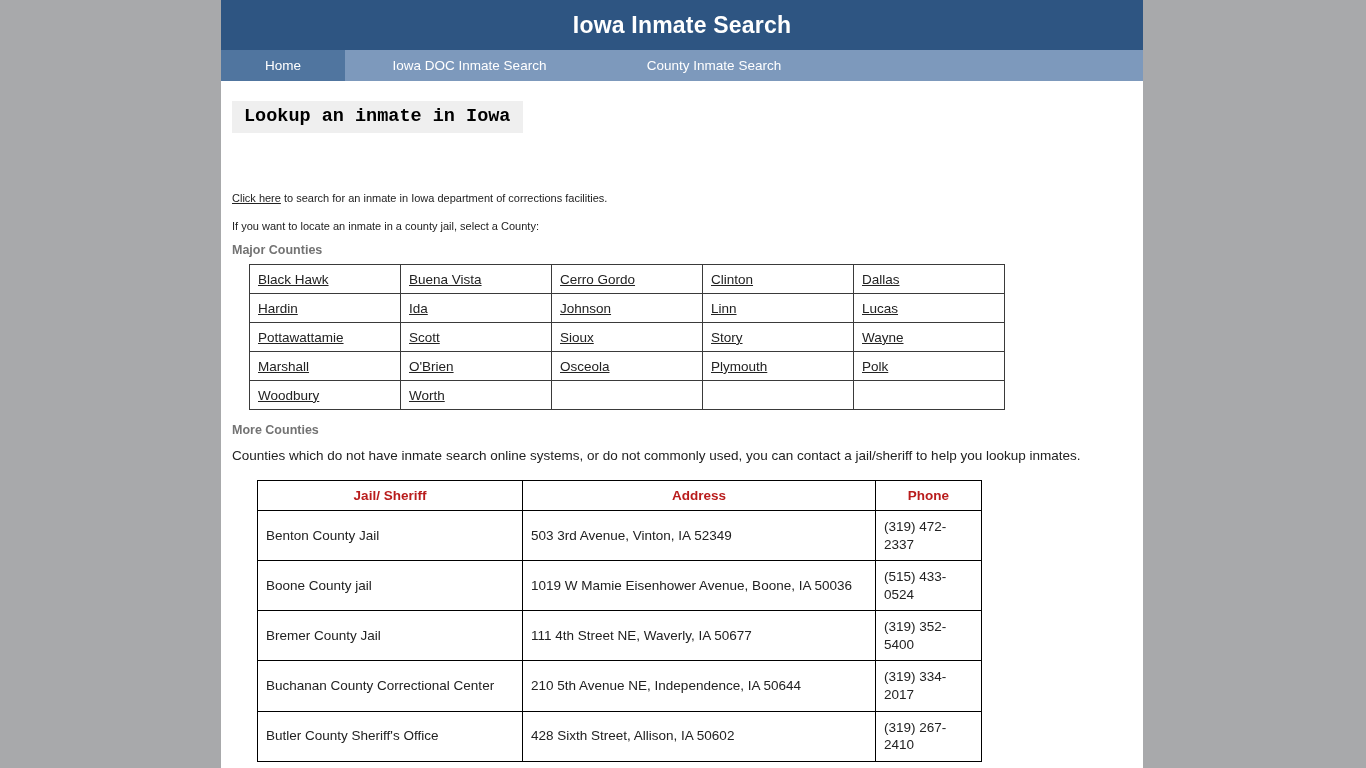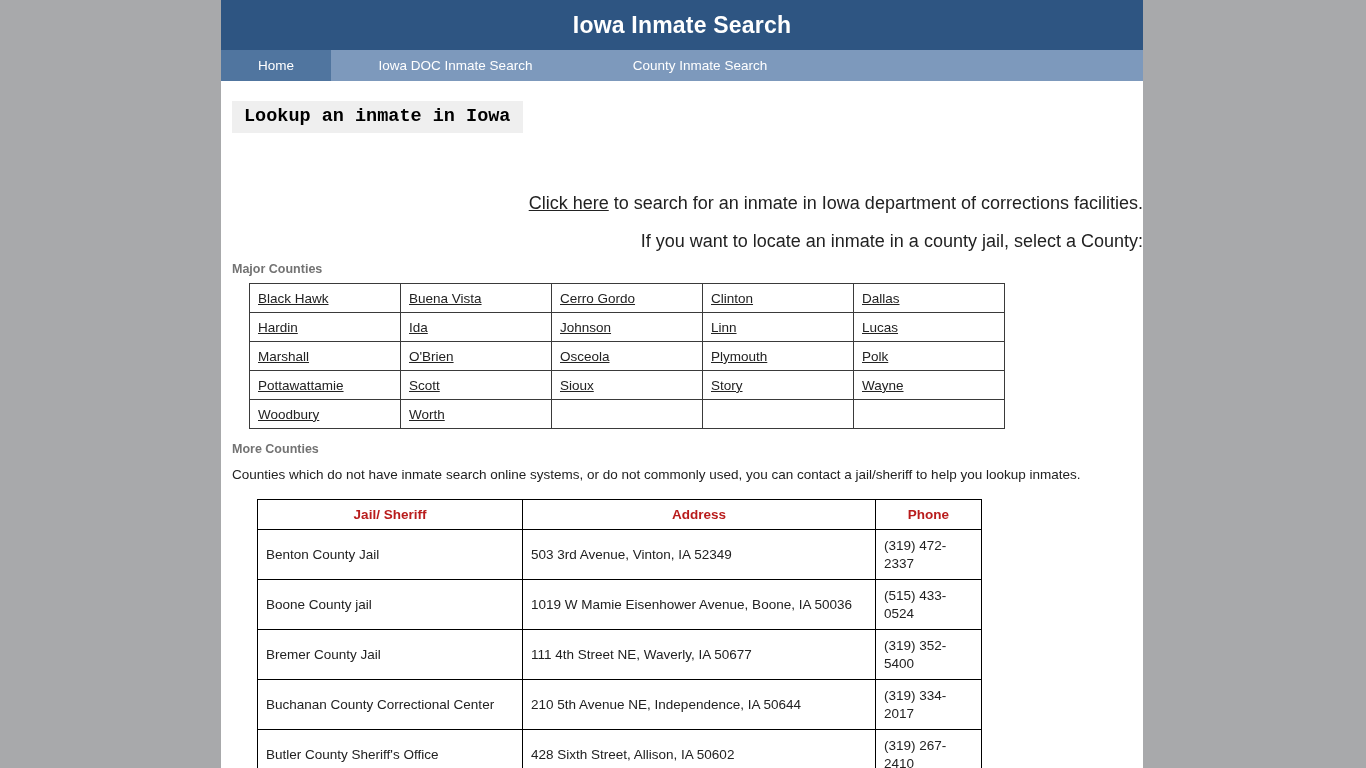--- a/index.html
+++ b/index.html
@@ -50,21 +50,21 @@
     align-items: center;
     justify-content: center;
     color: #ffffff;
     font-size: 13.5px;
     cursor: pointer;
     white-space: nowrap;
   }
   .nav-item.active {
     background: #50759f;
   }
-  .nav-home   { width: 110px; }
+  .nav-home   { width: 124px; }
   .nav-doc    { width: 249px; }
   .nav-county { width: 240px; }
 
   
   .content {
     padding: 0 0 0 0;
   }
 
   .page-title-wrap {
     margin: 20px 0 0 11px;
@@ -78,25 +78,24 @@
     font-weight: bold;
     padding: 5px 13px 6px 12px;
     line-height: 1.15;
   }
 
   .spacer-1 { height: 58px; }
 
   .body-block { padding-left: 11px; }
 
   p.para {
-    margin: 0 0 0 0;
-    font-size: 18px;
+    margin: 0 16px 0 0;
+    font-size: 11px;
     color: #222222;
     line-height: 1.35;
-    text-align: right;
   }
   p.para-1 { padding-bottom: 13px; }
   p.para-2 { padding-bottom: 9px; }
 
   a.plainlink {
     color: #222222;
     text-decoration: underline;
   }
 
   .section-label {
@@ -214,32 +213,32 @@
           <td><a class="plainlink" href="#">Dallas</a></td>
         </tr>
         <tr>
           <td><a class="plainlink" href="#">Hardin</a></td>
           <td><a class="plainlink" href="#">Ida</a></td>
           <td><a class="plainlink" href="#">Johnson</a></td>
           <td><a class="plainlink" href="#">Linn</a></td>
           <td><a class="plainlink" href="#">Lucas</a></td>
         </tr>
         <tr>
+          <td><a class="plainlink" href="#">Pottawattamie</a></td>
+          <td><a class="plainlink" href="#">Scott</a></td>
+          <td><a class="plainlink" href="#">Sioux</a></td>
+          <td><a class="plainlink" href="#">Story</a></td>
+          <td><a class="plainlink" href="#">Wayne</a></td>
+        </tr>
+        <tr>
           <td><a class="plainlink" href="#">Marshall</a></td>
           <td><a class="plainlink" href="#">O'Brien</a></td>
           <td><a class="plainlink" href="#">Osceola</a></td>
           <td><a class="plainlink" href="#">Plymouth</a></td>
           <td><a class="plainlink" href="#">Polk</a></td>
-        </tr>
-        <tr>
-          <td><a class="plainlink" href="#">Pottawattamie</a></td>
-          <td><a class="plainlink" href="#">Scott</a></td>
-          <td><a class="plainlink" href="#">Sioux</a></td>
-          <td><a class="plainlink" href="#">Story</a></td>
-          <td><a class="plainlink" href="#">Wayne</a></td>
         </tr>
         <tr>
           <td><a class="plainlink" href="#">Woodbury</a></td>
           <td><a class="plainlink" href="#">Worth</a></td>
           <td></td>
           <td></td>
           <td></td>
         </tr>
       </tbody>
     </table>

